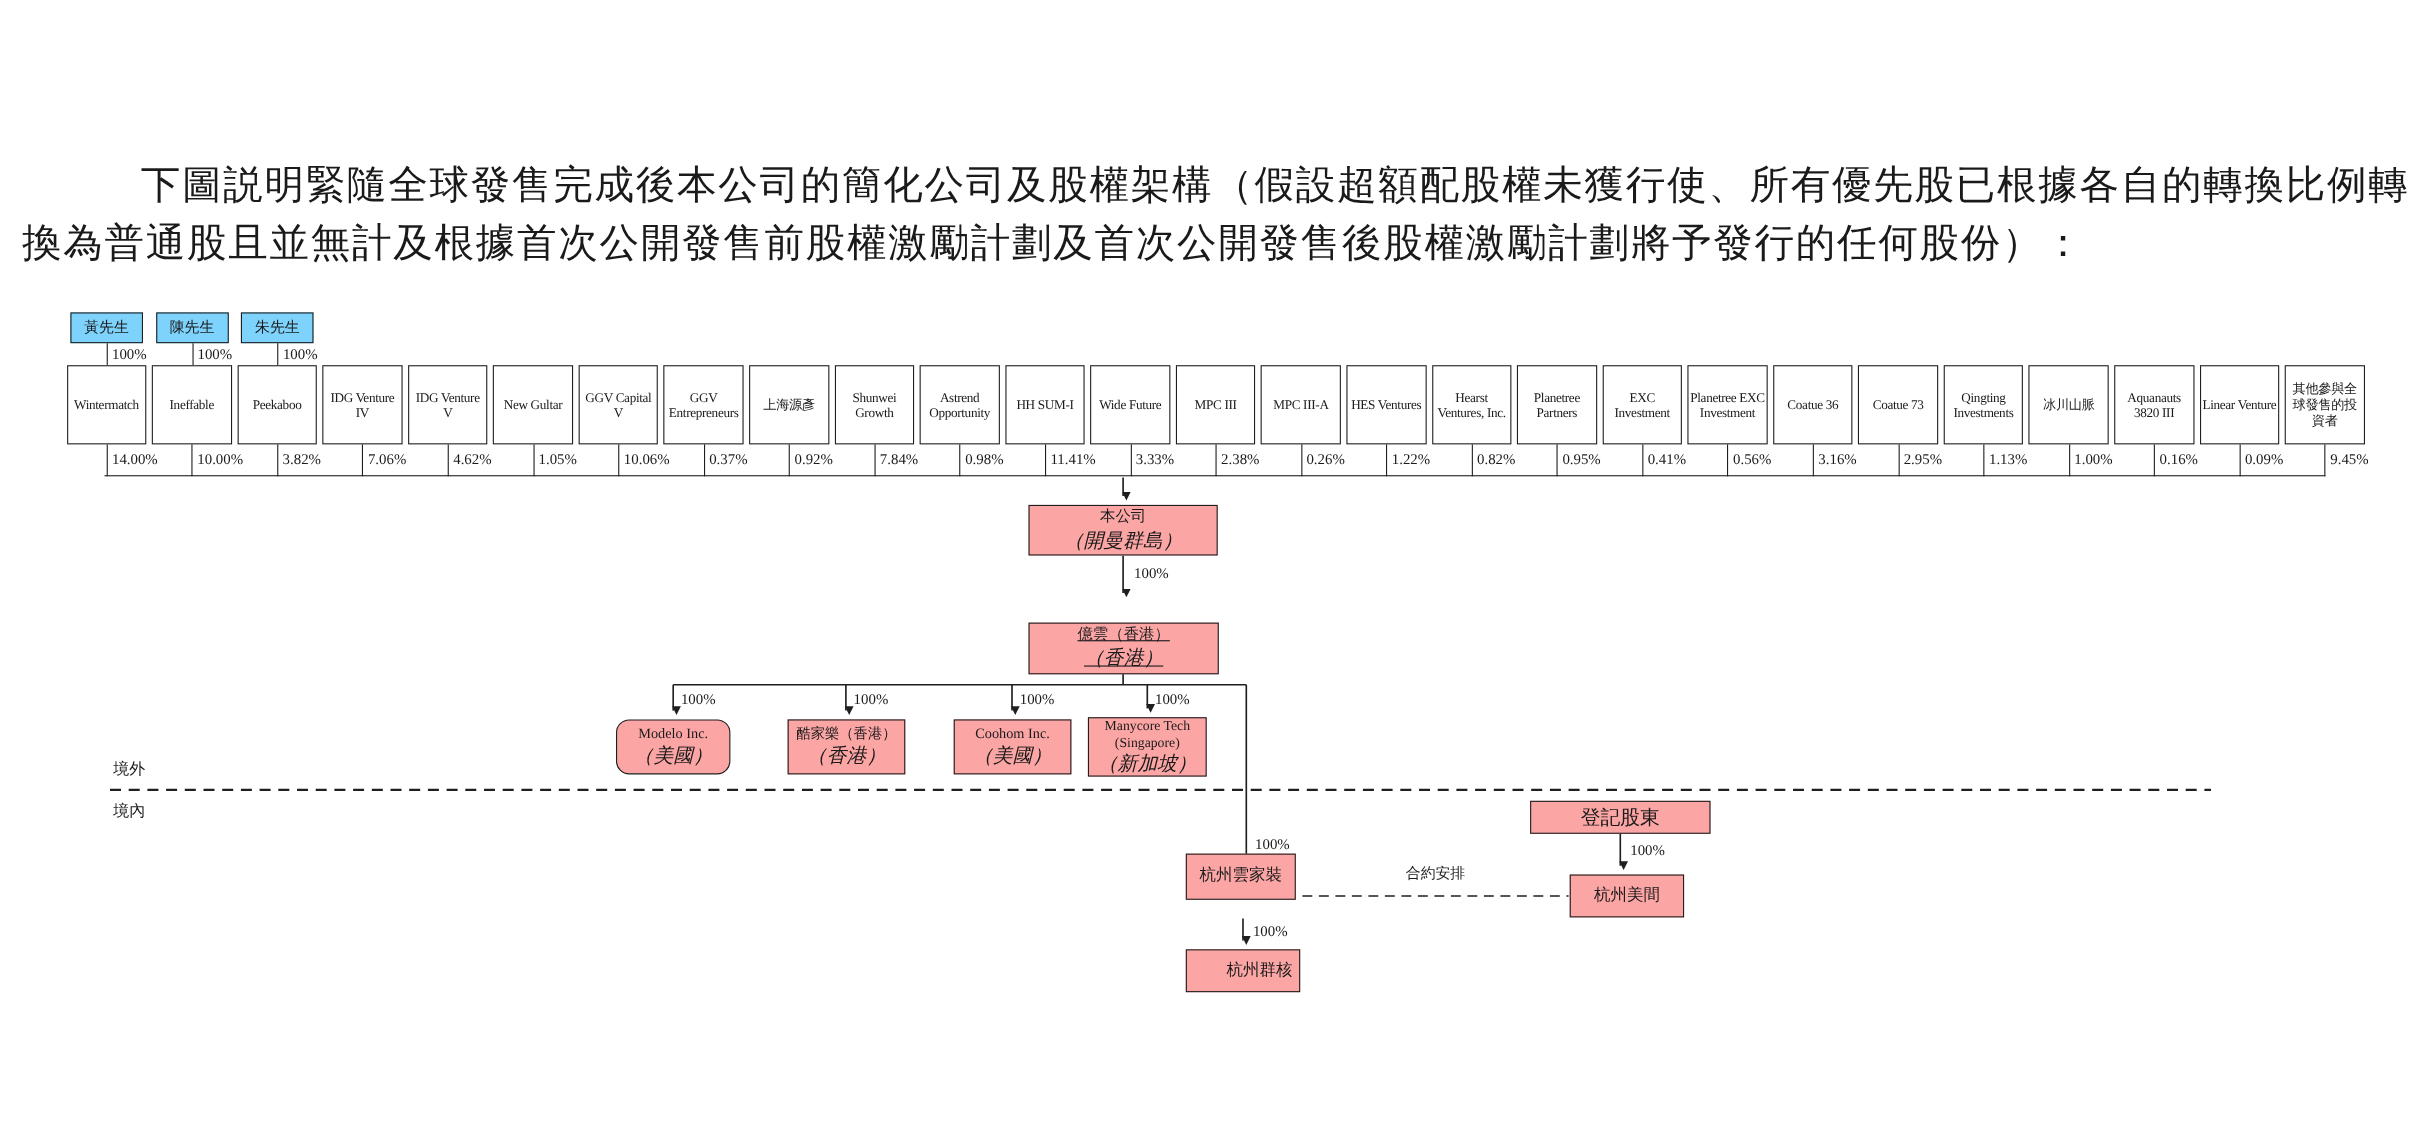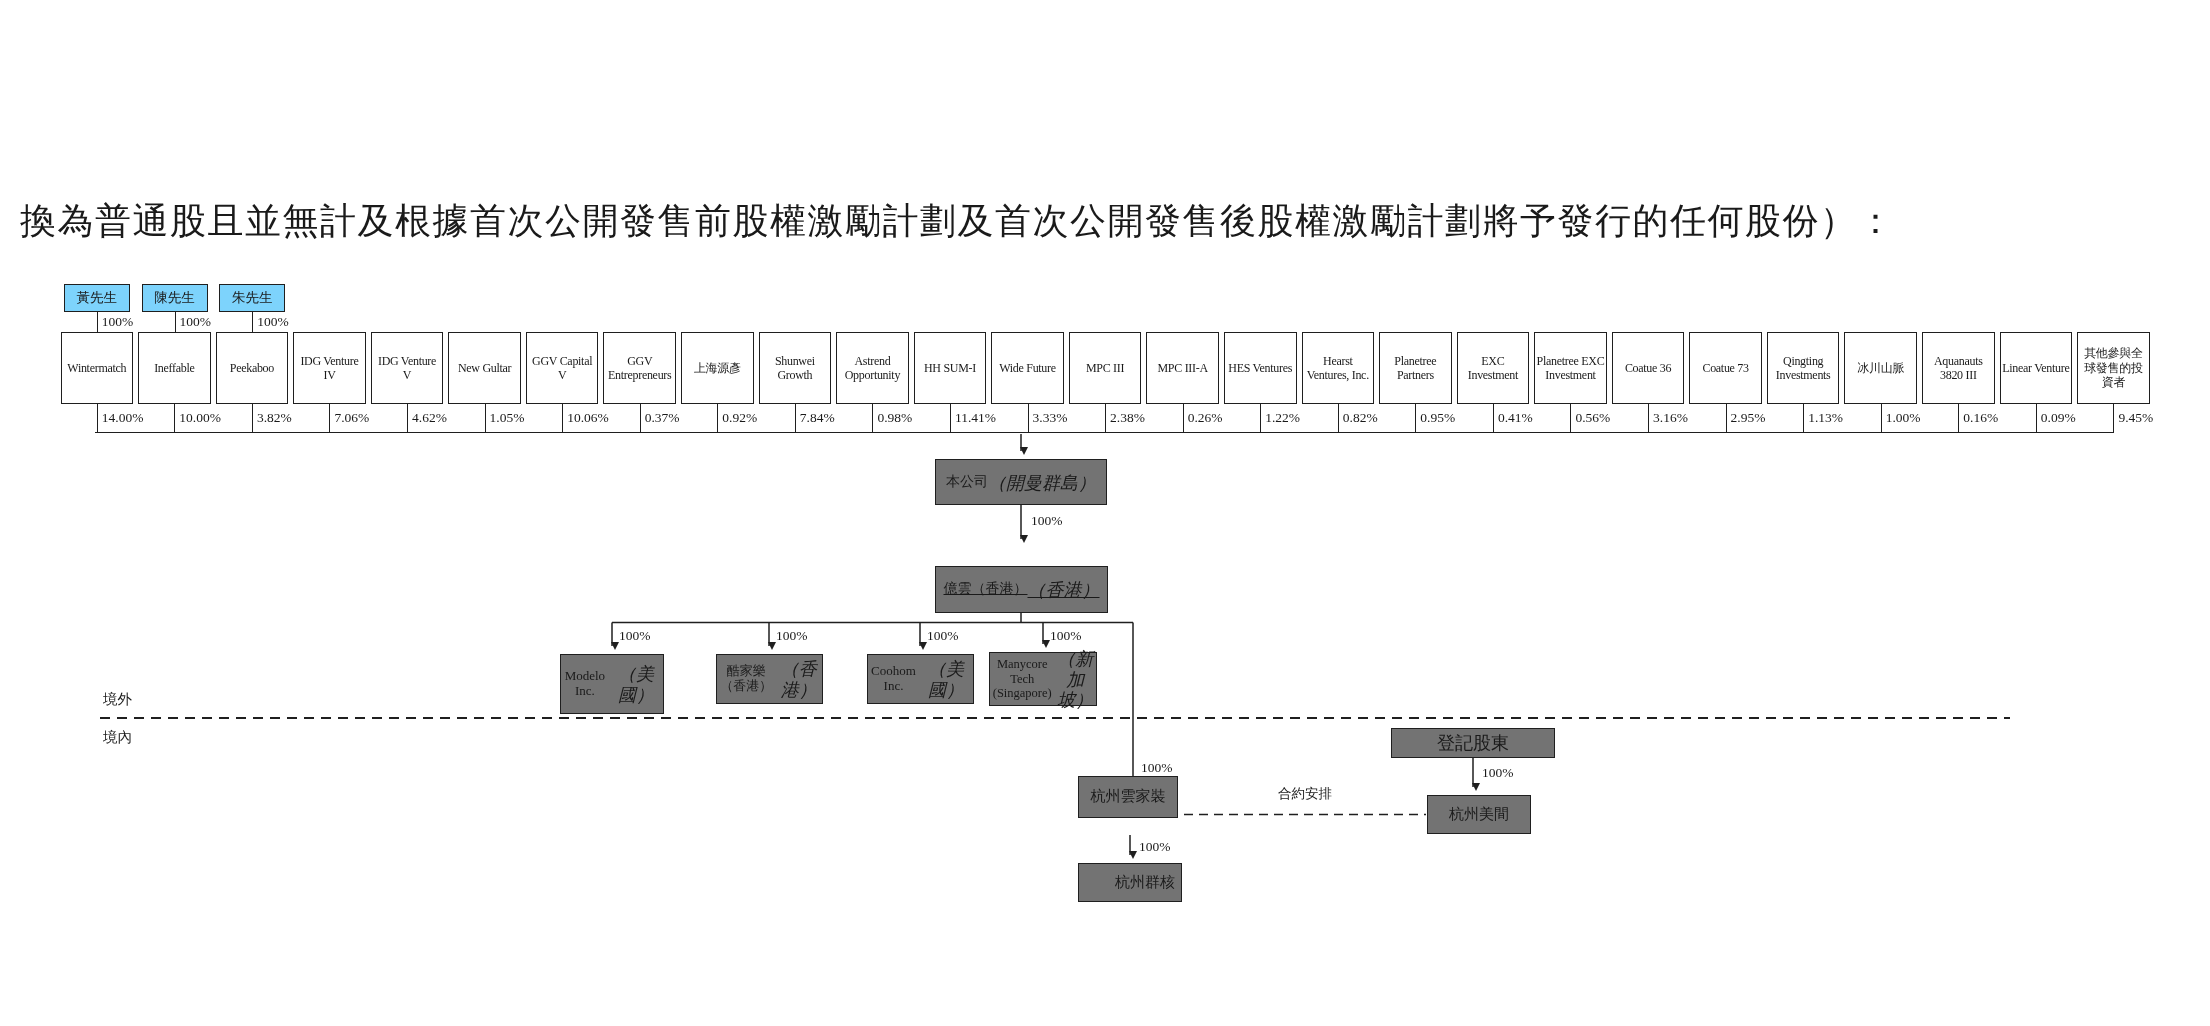--- a/index.html
+++ b/index.html
@@ -11,22 +11,22 @@
   
   .title{
     left:20px;top:8px;font-family:"Liberation Sans","DejaVu Sans",sans-serif;
     font-weight:700;font-size:38px;letter-spacing:2px;white-space:nowrap;
   }
   .intro-line{left:20px;font-size:36px;letter-spacing:1.5px;white-space:nowrap;}
   .intro-line.l1{top:144px;padding-left:108px;}
   .intro-line.l2{top:197px;}
   
   .node{
-    position:absolute;border:1.5px solid #1f1f1f;background:#737373;
-    display:flex;flex-direction:row;align-items:center;justify-content:center;
+    position:absolute;border:1.5px solid #1f1f1f;background:#fca5a5;
+    display:flex;flex-direction:column;align-items:center;justify-content:center;
     text-align:center;box-sizing:border-box;line-height:1.15;
   }
   .node .place{font-style:italic;font-size:18px;margin-top:2px;}
   
   .founders{left:58px;top:284px;width:233px;display:flex;}
   .f-col{flex:1;position:relative;display:flex;flex-direction:column;align-items:center;}
   .f-box{
     width:66px;height:28px;border:1.5px solid #1f1f1f;background:#7dd3fc;box-sizing:border-box;
     display:flex;align-items:center;justify-content:center;font-size:13.5px;
   }
@@ -42,39 +42,40 @@
     font-size:12px;line-height:14.5px;letter-spacing:-0.3px;padding:1px;
   }
   .s-drop{position:relative;height:29px;}
   .s-drop::before{content:"";position:absolute;left:50%;top:0;bottom:0;border-left:1.5px solid #1f1f1f;}
   .s-pct{position:absolute;left:calc(50% + 5px);top:6px;font-size:13.5px;white-space:nowrap;z-index:2;}
   .collector{left:95px;top:432px;width:2019px;height:0;border-top:1.5px solid #1f1f1f;}
   
   .company{left:935px;top:459px;width:172px;height:46px;font-size:14px;}
   .hk{left:935px;top:566px;width:173px;height:47px;font-size:14px;text-decoration:underline;}
   .sub{font-size:13px;}
-  .modelo{left:560px;top:654px;width:104px;height:60px;}
+  .modelo{left:560px;top:654px;width:104px;height:50px;border-radius:12px;}
   .kujiale{left:716px;top:654px;width:107px;height:50px;}
   .coohom{left:867px;top:654px;width:107px;height:50px;}
   .manycore{left:989px;top:652px;width:108px;height:54px;font-size:12.5px;}
   .reg{left:1391px;top:728px;width:164px;height:30px;font-size:18px;}
   .meijian{left:1427px;top:795px;width:104px;height:39px;font-size:15px;}
   .yunjz{left:1078px;top:776px;width:100px;height:42px;font-size:15px;text-align:center;}
   .qunhe{left:1078px;top:863px;width:104px;height:39px;font-size:15px;padding-left:30px;}
   
   .pct-lbl{font-size:13.5px;white-space:nowrap;z-index:2;}
   .zone-lbl{font-size:14.5px;white-space:nowrap;}
   .contract-lbl{left:1235px;top:785px;width:140px;text-align:center;font-size:13.5px;}
   svg.wires{position:absolute;left:0;top:0;pointer-events:none;}
 </style>
 </head>
 <body>
 
 <div class="page">
 
+  <div class="abs intro-line l1">下圖説明緊隨全球發售完成後本公司的簡化公司及股權架構（假設超額配股權未獲行使、所有優先股已根據各自的轉換比例轉</div>
   <div class="abs intro-line l2">換為普通股且並無計及根據首次公開發售前股權激勵計劃及首次公開發售後股權激勵計劃將予發行的任何股份）：</div>
 
   <svg class="wires" width="2210" height="1026" viewBox="0 0 2210 1026">
     <defs>
       <marker id="arr" markerWidth="9" markerHeight="8" refX="4" refY="7" orient="auto-start-reverse" markerUnits="userSpaceOnUse">
         <path d="M0,0 L8,0 L4,8 Z" fill="#1f1f1f" transform="rotate(-90 4 4)"></path>
       </marker>
     </defs>
     <g stroke="#1f1f1f" stroke-width="1.5" fill="none">
       <path d="M1021 434 V451" marker-end="url(#arr)"></path>

